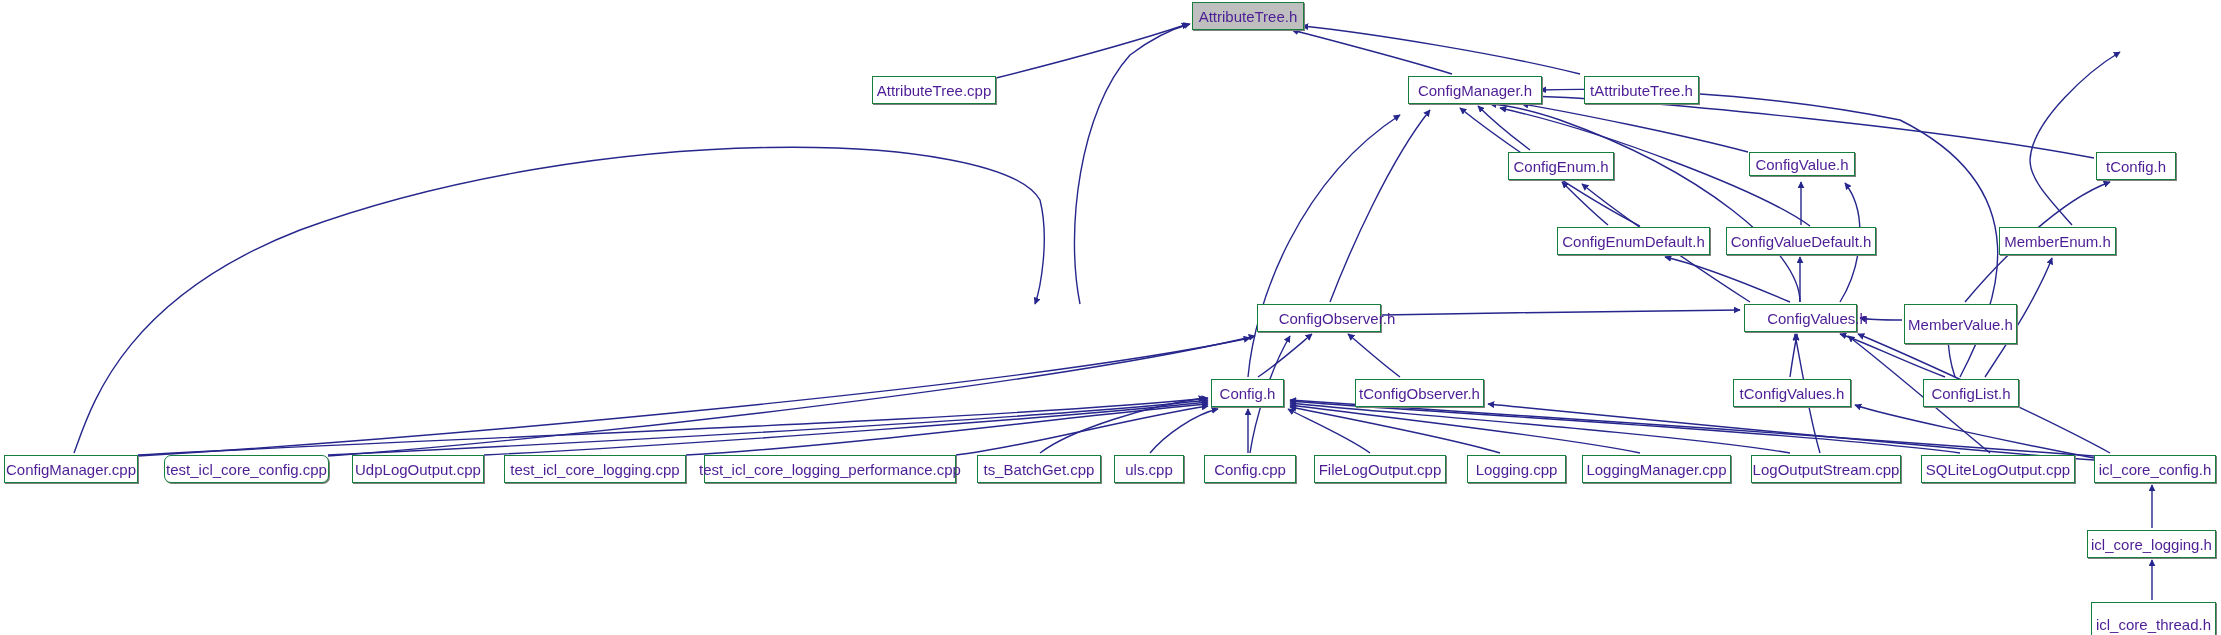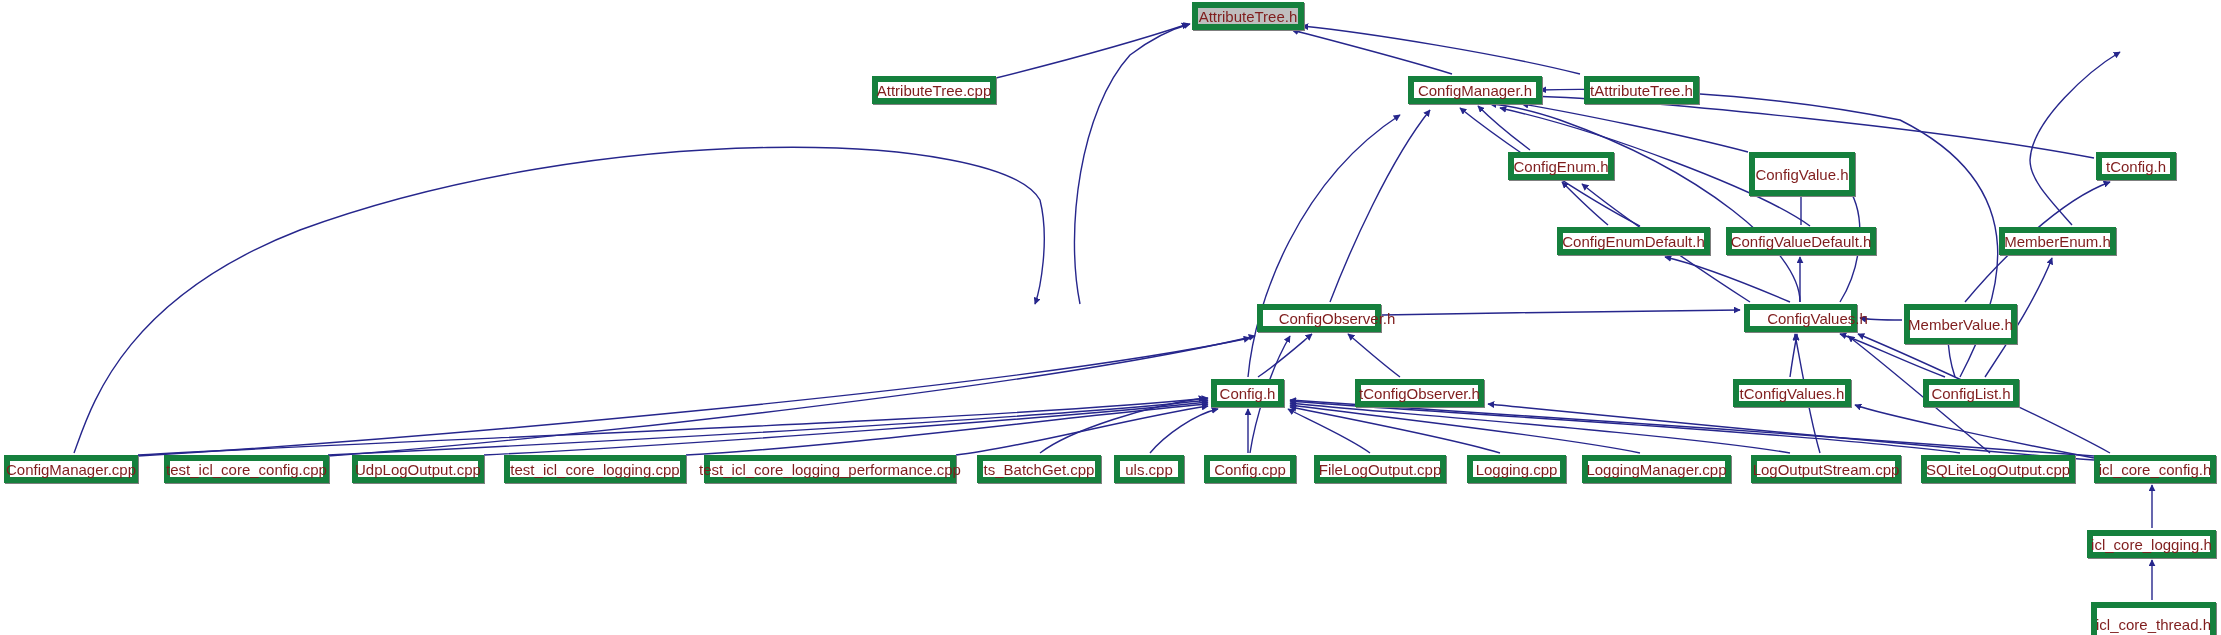--- a/index.html
+++ b/index.html
@@ -1,21 +1,21 @@
 <!DOCTYPE html>
 <html><head>
 <meta charset="utf-8">
 <style>
   html,body{margin:0;padding:0;background:#ffffff;}
   #canvas{position:relative;width:2221px;height:635px;background:#ffffff;
           font-family:"Liberation Sans", sans-serif;}
   svg.edges{position:absolute;left:0;top:0;width:2221px;height:635px;overflow:visible;}
-  .node{position:absolute;box-sizing:border-box;border:6px solid #15803d;
+  .node{position:absolute;box-sizing:border-box;border:1px solid #15803d;
         background:#ffffff;display:flex;align-items:center;justify-content:center;
-        font-size:15px;color:#7f1d1d;white-space:nowrap;line-height:1;
+        font-size:15px;color:#4c1d95;white-space:nowrap;line-height:1;
         box-shadow:1px 1px 0 #7f7f7f;}
   .node.highlight{background:#bfbfbf;}
   .node span{pointer-events:none;}
 </style>
 </head>
 <body>
 
 <div id="canvas">
   <svg class="edges" viewBox="0 0 2221 635" xmlns="http://www.w3.org/2000/svg">
     <defs>
@@ -89,21 +89,21 @@
       </div>
       <div class="node" style="left: 1408px; top: 76px; width: 134px; height: 28px;">
         <span>ConfigManager.h</span>
       </div>
       <div class="node" style="left: 1556px; top: 76px; width: 115px; height: 28px; margin-left: 28px;">
         <span>tAttributeTree.h</span>
       </div>
       <div class="node" style="left: 1508px; top: 152px; width: 106px; height: 28px;">
         <span>ConfigEnum.h</span>
       </div>
-      <div class="node" style="left: 1749px; top: 152px; width: 106px; height: 44px;">
+      <div class="node" style="left: 1749px; top: 152px; width: 106px; height: 24px;">
         <span>ConfigValue.h</span>
       </div>
       <div class="node" style="left: 2096px; top: 152px; width: 80px; height: 28px;">
         <span>tConfig.h</span>
       </div>
       <div class="node" style="left: 1557px; top: 227px; width: 153px; height: 28px;">
         <span>ConfigEnumDefault.h</span>
       </div>
       <div class="node" style="left: 1726px; top: 227px; width: 150px; height: 28px;">
         <span>ConfigValueDefault.h</span>
@@ -128,21 +128,21 @@
       </div>
       <div class="node" style="left: 1733px; top: 379px; width: 118px; height: 28px;">
         <span>tConfigValues.h</span>
       </div>
       <div class="node" style="left: 1923px; top: 379px; width: 96px; height: 28px;">
         <span>ConfigList.h</span>
       </div>
       <div class="node" style="left: 4px; top: 455px; width: 134px; height: 28px;">
         <span>ConfigManager.cpp</span>
       </div>
-      <div class="node" style="left: 164px; top: 455px; width: 165px; height: 28px;">
+      <div class="node" style="left: 164px; top: 455px; width: 165px; height: 28px; border-radius: 7px;">
         <span>test_icl_core_config.cpp</span>
       </div>
       <div class="node" style="left: 352px; top: 455px; width: 132px; height: 28px;">
         <span>UdpLogOutput.cpp</span>
       </div>
       <div class="node" style="left: 504px; top: 455px; width: 182px; height: 28px;">
         <span>test_icl_core_logging.cpp</span>
       </div>
       <div class="node" style="left: 704px; top: 455px; width: 252px; height: 28px;">
         <span>test_icl_core_logging_performance.cpp</span>

